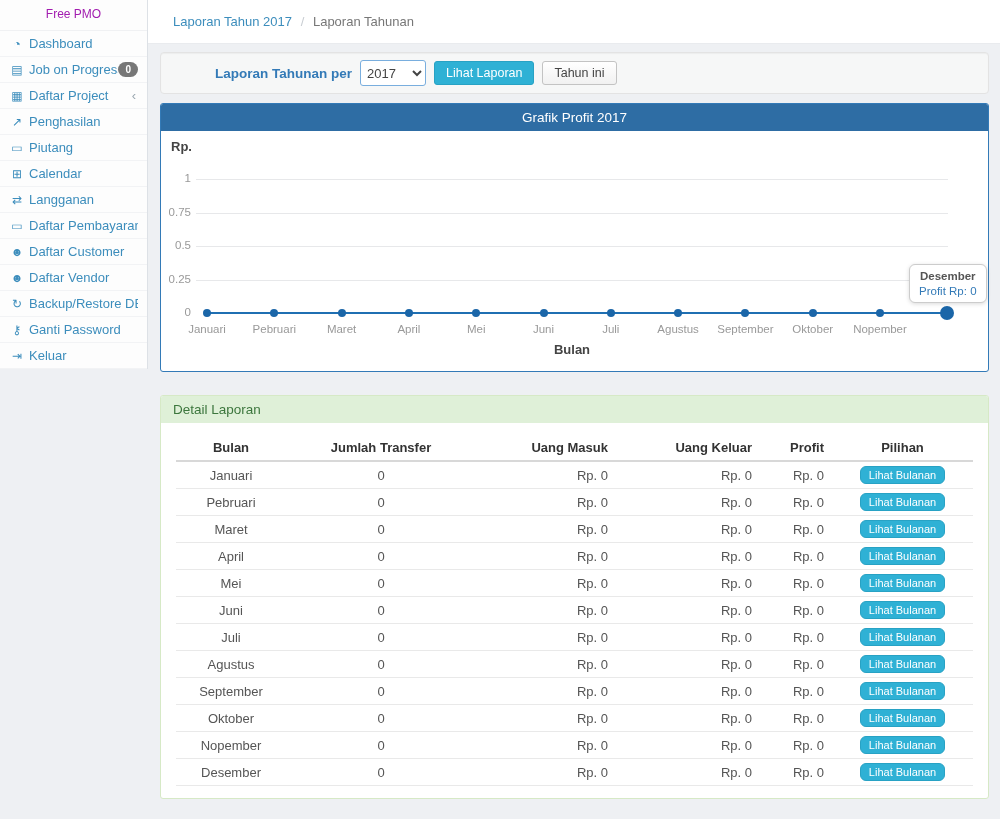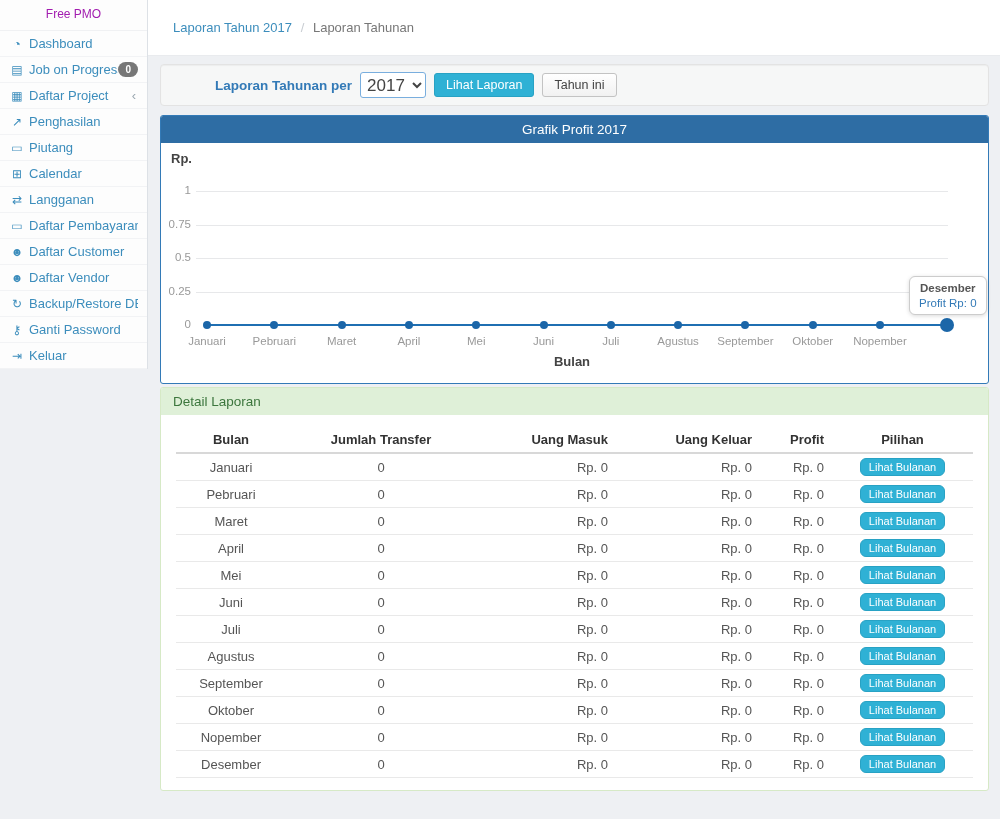--- a/index.html
+++ b/index.html
@@ -20,41 +20,41 @@
   .nav-item { display:flex; align-items:center; padding:5px 9px 5px 8px; border-bottom:1px solid #f2f3f5;
               color:#3c8dbc; cursor:pointer; }
   .nav-icon { width:18px; margin-right:3px; font-size:12px; text-align:center; flex:0 0 auto; }
   .nav-label { flex:1 1 auto; white-space:nowrap; overflow:hidden; }
   .badge { background:#777; color:#fff; font-size:10px; font-weight:bold; padding:2px 7px;
            border-radius:10px; line-height:1.1; }
   .chevron { color:#9aa7b0; font-size:13px; padding-right:2px; }
 
   
   .content { flex:1 1 auto; min-width:0; }
-  .breadcrumb-bar { background:#fff; padding:20px 25px; border-bottom:1px solid #e9ebee; }
+  .breadcrumb-bar { background:#fff; padding:14px 25px; border-bottom:1px solid #e9ebee; }
   .breadcrumb-bar a { color:#3c8dbc; }
   .bc-sep { color:#c8cdd2; margin:0 5px; }
   .bc-current { color:#777; }
   .inner { padding:8px 11px 0 12px; }
 
   .well { background:#f6f7f7; border:1px solid #e3e3e3; border-radius:4px; padding:7px 10px;
           display:flex; align-items:center; gap:8px; box-shadow:inset 0 1px 1px rgba(0,0,0,.04); }
   .well label { color:#337ab7; font-weight:bold; font-size:13.5px;margin-left:44px; }
   .year-select { height:26px; width:66px; border:1px solid #79aede; border-radius:3px; background:#fff;
-                 font-size:17px; color:#444; padding:2px 2px; font-family:"Liberation Sans", sans-serif; }
+                 font-size:13px; color:#444; padding:2px 2px; font-family:"Liberation Sans", sans-serif; }
   .btn { font-size:12.5px; padding:4px 11px; border-radius:3px; border:1px solid transparent;
          cursor:pointer; font-family:"Liberation Sans", sans-serif; }
   .btn-info { background:#2fb1d5; border-color:#28a2c4; color:#fff; }
   .btn-default { background-image:linear-gradient(#ffffff,#f1f1f1); border-color:#c3c3c3; color:#444; }
 
   .panel { background:#fff; border:1px solid #ddd; border-radius:3px; }
   .panel-heading { padding:6px 12px; font-size:13.5px; border-radius:2px 2px 0 0; }
   .panel-primary { border-color:#337ab7; margin-top:9px; }
   .panel-primary .panel-heading { background:#2e6da4; color:#fff;text-align:center; }
-  .panel-success { border-color:#d6e9c6; margin-top:3px; }
+  .panel-success { border-color:#d6e9c6; margin-top:23px; }
   .panel-success .panel-heading { background:#dff0d8; color:#3c763d; }
 
   
   .chart-body { padding:8px 10px 8px; }
   .y-unit { font-weight:bold; color:#444; height:20px; }
   .chart-area { position:relative; height:196px; margin-top:8px; }
   .gridline { position:absolute; height:1px; background:#e7e8ea; }
   .ytick { position:absolute; width:24px; text-align:right; font-size:11.5px; color:#999; }
   .series-line { position:absolute; height:2px; }
   .dot { position:absolute; border-radius:50%; }

